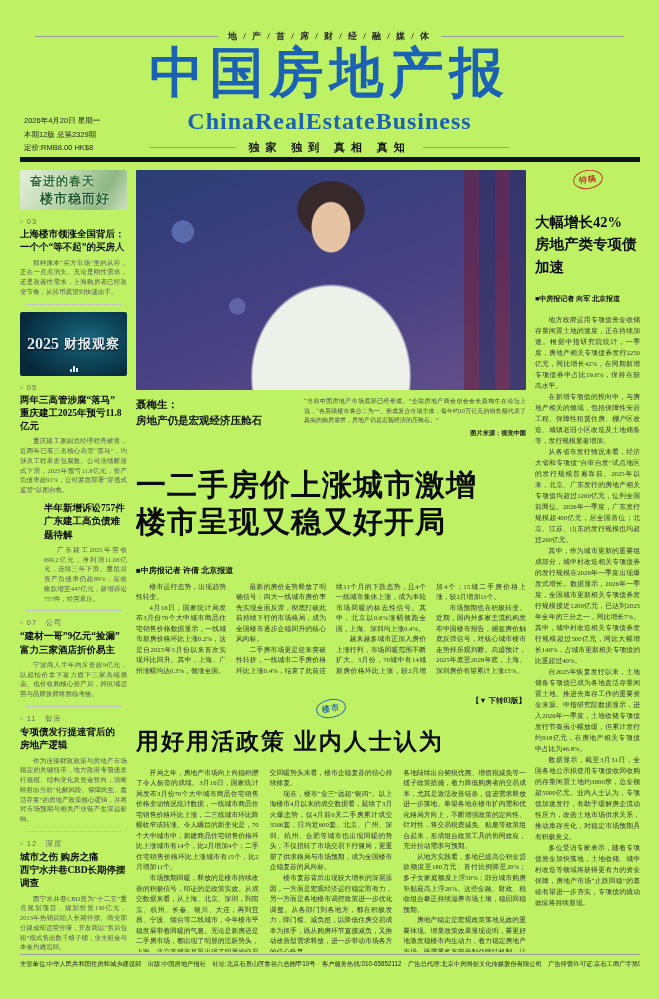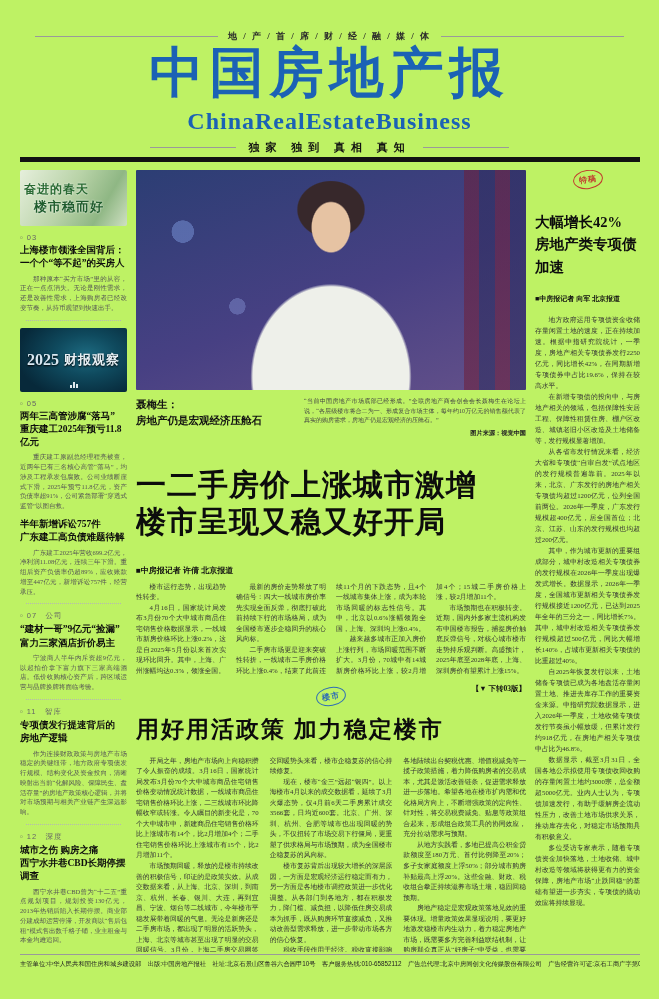--- a/index.html
+++ b/index.html
@@ -22,23 +22,23 @@
   .slogan { font-size:11px; font-weight:bold; letter-spacing:6px; color:#111; white-space:nowrap; }
   .dateblock { position:absolute; top:114px; left:24px; font-size:7.5px; color:#222; line-height:1.8;
     font-family:"Liberation Sans",sans-serif; }
   .black-bar { position:absolute; top:157px; left:20px; right:19px; height:5px; background:#121212; }
   
   .grid { position:absolute; top:170px; left:20px; right:19px; bottom:47px; display:flex; gap:9px; overflow:hidden; }
   .col-left { width:107px; flex:none; overflow:hidden; }
   .col-center { width:390px; flex:none; display:flex; flex-direction:column; overflow:hidden; }
   .col-right { flex:1; display:flex; flex-direction:column; overflow:hidden; }
   
-  .banner-green { height:56px; border-radius:2px; position:relative; overflow:hidden;
+  .banner-green { height:40px; border-radius:2px; position:relative; overflow:hidden;
     background:linear-gradient(120deg,#e6efdc 0%,#b9d3a8 45%,#8fb784 75%,#cfe0c2 100%);
-    display:flex; flex-direction:column; justify-content:center; padding-left:4px; }
+    display:flex; flex-direction:column; justify-content:center; padding-left:10px; }
   .banner-green .l1 { font-size:12px; font-weight:900; color:#2a6b33; letter-spacing:1px; text-shadow:0 0 2px #fff; }
   .banner-green .l2 { font-size:13px; font-weight:900; color:#1f5c2d; letter-spacing:1px; margin-left:10px; text-shadow:0 0 2px #fff; }
   .page-mark { font-size:7.5px; color:#666; margin:7px 0 2px; font-family:"Liberation Sans",sans-serif; letter-spacing:1px; }
   .side-title { font-size:9.5px; font-weight:900; color:#0d0d0d; line-height:1.4; white-space:pre-line; margin-bottom:3px; }
   .side-body { font-size:6.5px; color:#555; line-height:1.5; text-align:justify; text-indent:2em; }
   .dotted { border-top:1px dotted #b5b5b5; margin:7px 6px; }
   .banner-ripple { height:64px; margin-top:4px; border-radius:2px; position:relative; overflow:hidden;
     background:radial-gradient(70px 45px at 62% 42%, #1d6a80 0%, #0f4a5e 45%, #07293a 100%);
     display:flex; align-items:center; justify-content:center; gap:5px; }
   .banner-ripple .yr { font-size:16px; font-weight:900; color:#d8e8f2; text-shadow:0 1px 2px #000; }
@@ -59,21 +59,21 @@
   .photo-caption { display:flex; gap:10px; margin-top:7px; }
   .cap-left { width:158px; font-size:10.5px; font-weight:900; line-height:1.5; white-space:pre-line; color:#111; }
   .cap-right { flex:1; font-size:6px; color:#444; line-height:1.6; text-align:justify; }
   .cap-src { text-align:right; font-weight:bold; font-size:6.2px; color:#222; margin-top:2px; }
   .main-headline { margin-top:28px; font-size:30px; font-weight:900; color:#0c0c0c;
     line-height:1.25; letter-spacing:1px; white-space:pre-line; }
   .byline { margin-top:24px; font-size:8px; font-weight:bold; color:#111; font-family:"Liberation Sans",sans-serif; }
   .cols4 { margin-top:6px; height:100px; overflow:hidden; column-count:4; column-gap:10px;
     font-size:6.8px; line-height:1.55; text-align:justify; color:#333; }
   .cols4 p, .cols3 p, .feature-body p { text-indent:2em; margin:0; }
-  .stamp-row { position:relative; height:24px; margin-top:2px; }
+  .stamp-row { position:relative; height:24px; margin-top:14px; }
   .turn-note { position:absolute; right:0; top:0; font-size:7.5px; font-weight:bold; color:#111; }
   .stamp { width:30px; height:19px; border-radius:50%; display:flex; align-items:center; justify-content:center;
     font-size:8px; font-weight:bold; letter-spacing:1px; transform:rotate(-8deg); }
   .stamp-blue { position:absolute; left:50%; top:3px; transform:translateX(-50%) rotate(-10deg);
     border:1px solid #2f6db5; color:#2f6db5; }
   .headline2 { margin-top:6px; font-size:23px; font-weight:900; color:#0c0c0c; letter-spacing:2px; }
   .cols3 { margin-top:11px; flex:1; overflow:hidden; column-count:3; column-gap:11px;
     font-size:6.8px; line-height:1.55; text-align:justify; color:#333; }
   
   .stamp-red { margin:0 auto; border:1px solid #c23b2e; color:#c23b2e; }
@@ -96,20 +96,25 @@
     <span class="tagline">地 / 产 / 首 / 席 / 财 / 经 / 融 / 媒 / 体</span>
     <span class="rule"></span>
   </div>
   <div class="masthead">中国房地产报</div>
   <div class="masthead-en">ChinaRealEstateBusiness</div>
   <div class="slogan-row">
     <span class="rule"></span>
     <span class="slogan">独家  独到  真相  真知</span>
     <span class="rule"></span>
   </div>
+  <div class="dateblock">
+    <div>2026年4月20日 星期一</div>
+    <div>本期12版 总第2329期</div>
+    <div>定价:RMB8.00  HK$8</div>
+  </div>
   <div class="black-bar"></div>
 
   <div class="grid">
 
     <div class="col-left">
 
       <div class="banner-green">
         <div class="l1">奋进的春天</div>
         <div class="l2">楼市稳而好</div>
       </div>
@@ -133,21 +138,21 @@
           </span>
       </div>
 
       <div>
         <div class="page-mark">▫ 05</div>
         <div class="side-title">两年三高管涉腐“落马”
 重庆建工2025年预亏11.8亿元</div>
         <div class="side-body">重庆建工原副总经理程亮被查，近两年已有三名核心高管“落马”，均涉及工程承发包腐败。公司业绩断崖式下滑，2025年预亏11.8亿元，资产负债率超91%，公司紧急部署“穿透式监管”以图自救。</div>
       </div>
 
-      <div style="margin-top:7px;">
+      <div style="margin-top:7px;margin-left:24px;">
         <div class="side-title">半年新增诉讼757件
 广东建工高负债难题待解</div>
         <div class="side-body">广东建工2025年营收699.2亿元，净利润11.08亿元，连续三年下滑。重组后资产负债率仍超89%，应收账款增至447亿元，新增诉讼757件，经营承压。</div>
       </div>
 
       <div class="dotted"></div>
 
       <div>
         <div class="page-mark">▫ 07　公司</div>
         <div class="side-title">“建材一哥”9亿元“捡漏”
@@ -199,21 +204,21 @@
         <p>二手房市场更是迎来突破性转折，一线城市二手房价格环比上涨0.4%，结束了此前连续11个月的下跌态势，且4个一线城市集体上涨，成为本轮市场回暖的标志性信号。其中，北京以0.6%涨幅领跑全国，上海、深圳均上涨0.4%。</p>
         <p>越来越多城市正加入房价上涨行列，市场回暖范围不断扩大。3月份，70城中有14城新房价格环比上涨，较2月增加4个；15城二手房价格上涨，较2月增加11个。</p>
         <p>市场预期也在积极转变。近期，国内外多家主流机构发布中国楼市报告，捕捉房价触底反弹信号，对核心城市楼市走势持乐观判断。高盛预计，2025年底至2028年底，上海、深圳房价有望累计上涨15%。</p>
       </div>
 
       <div class="stamp-row">
         <span class="turn-note">【▼ 下转03版】</span>
         <span class="stamp stamp-blue">楼市</span>
       </div>
 
-      <div class="headline2">用好用活政策  加力稳定楼市</div>
+      <div class="headline2">用好用活政策  业内人士认为</div>
 
       <div class="cols3">
         <p>开局之年，房地产市场向上向稳积攒了令人振奋的成绩。3月16日，国家统计局发布3月份70个大中城市商品住宅销售价格变动情况统计数据，一线城市商品住宅销售价格环比上涨，二三线城市环比降幅收窄或转涨。令人瞩目的新变化是，70个大中城市中，新建商品住宅销售价格环比上涨城市有14个，比2月增加4个；二手住宅销售价格环比上涨城市有15个，比2月增加11个。</p>
         <p>市场预期回暖，释放的是楼市持续改善的积极信号，印证的是政策实效。从成交数据来看，从上海、北京、深圳，到南京、杭州、长春、银川、大连，再到宜昌、宁波、烟台等二线城市，今年楼市平稳发展带着回暖的气息。无论是新房还是二手房市场，都出现了明显的活跃势头，上海、北京等城市甚至出现了明显的交易回暖信号。3月份，上海二手房交易网签30215套，为近4年高点；北京新建商品房成交超过7600套，比2月增长近3倍。从成交回暖势头来看，楼市企稳复苏的信心持续修复。</p>
         <p>现在，楼市“金三”远超“银四”。以上海楼市4月以来的成交数据看，延续了3月火爆态势，仅4月前6天二手房累计成交3566套，日均近600套。北京、广州、深圳、杭州、合肥等城市也出现回暖的势头，不仅扭转了市场交易下行僵局，更重塑了供求格局与市场预期，成为全国楼市企稳复苏的风向标。</p>
         <p>楼市复苏背后出现较大增长的深层原因，一方面是宏观经济运行稳定而有力，另一方面是各地楼市调控政策进一步优化调整。从各部门到各地方，都在积极发力，降门槛、减负担，以降低住房交易成本为抓手，既从购房环节直接减负，又推动改善型需求释放，进一步带动市场各方的信心恢复。</p>
         <p>税收手段作用于经济。税收直接影响住房交易活跃度，在稳定房地产市场、调节经济运行、优化资源配置和促进社会公平的多重使命上，已经发挥了显著作用。各地陆续出台契税优惠、增值税减免等一揽子政策措施，着力降低购房者的交易成本，尤其是激活改善链条，促进需求释放进一步落地。希望各地在楼市扩内需和优化格局方向上，不断增强政策的定向性、针对性，将交易税费减免、贴息等政策组合起来，形成组合政策工具的协同效应，充分拉动需求与预期。</p>
         <p>从地方实践看，多地已提高公积金贷款额度至180万元、首付比例降至20%；多子女家庭额度上浮50%；部分城市购房补贴最高上浮20%。这些金融、财政、税收组合拳正持续滋养市场土壤，稳固回稳预期。</p>
         <p>房地产稳定是宏观政策落地见效的重要体现。增量政策效果显现说明，要更好地激发稳楼市内生动力，着力稳定房地产市场，既需要多方完善利益联结机制，让购房群众真正从“好房子”中受益，也需要兼顾中长期目标，实现房地产稳定与高质量发展的可持续性。</p>
       </div>

